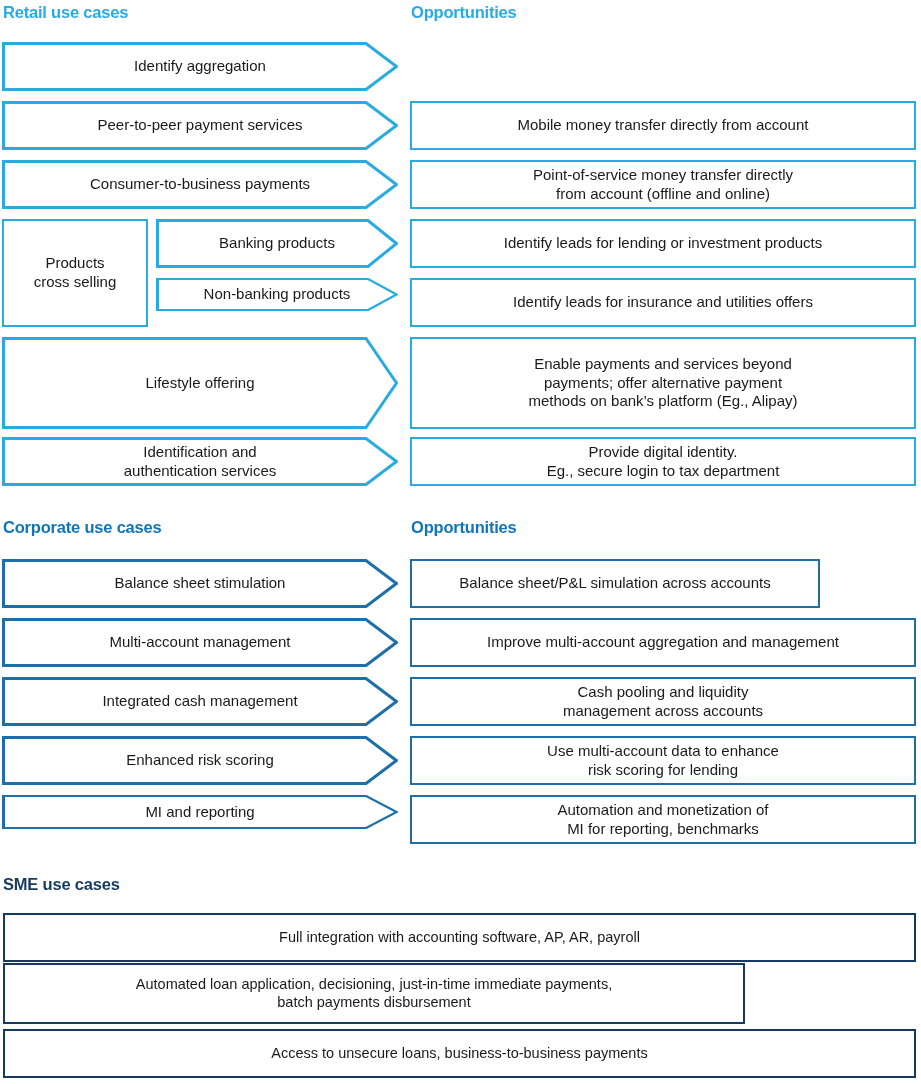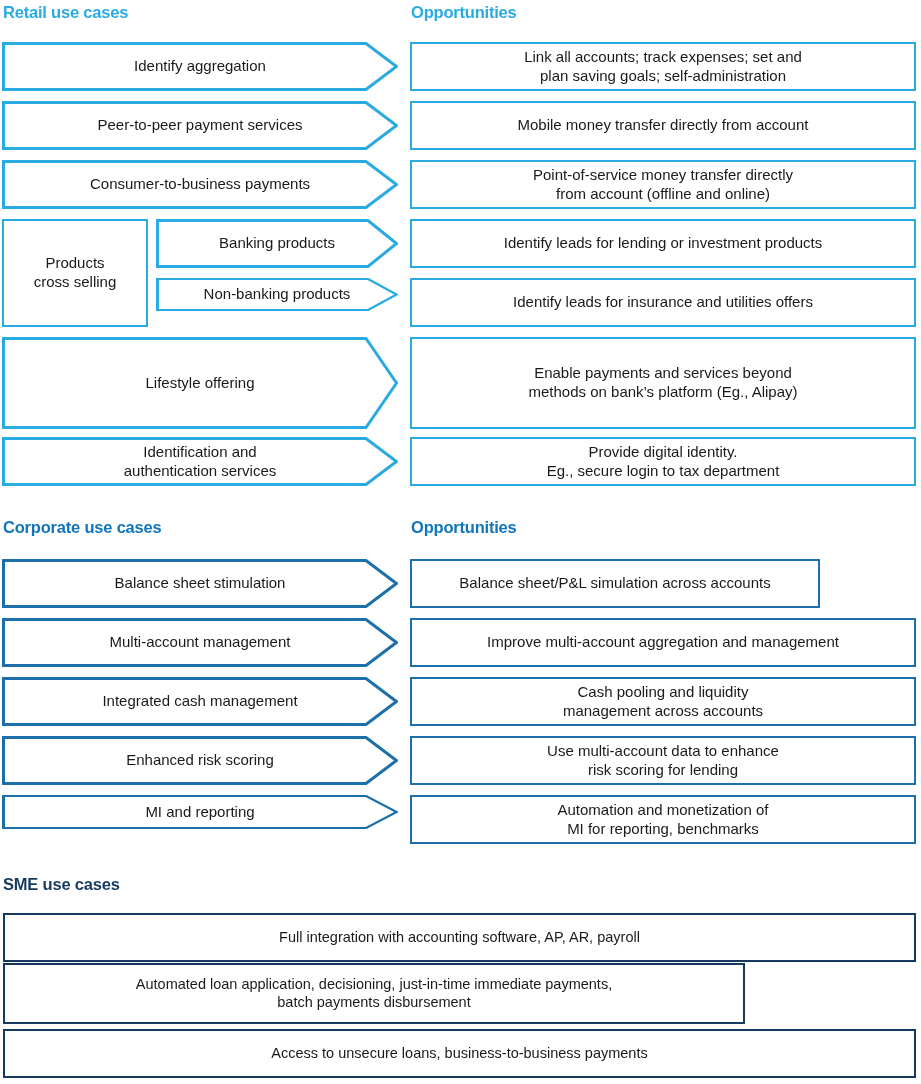--- a/index.html
+++ b/index.html
@@ -153,26 +153,20 @@
   <div class="arrow-cell" style="left:2px; top:437px; width:396px; height:49px;">
     <svg viewBox="0 0 396 49" preserveAspectRatio="none">
       <polygon points="1.5,1.5 364,1.5 394.5,24.5 364,47.5 1.5,47.5" fill="#ffffff" stroke="#29abe2" stroke-width="3" stroke-linejoin="miter"></polygon>
     </svg>
     <div class="cell-text">
       <span>Identification and</span>
       <span>authentication services</span>
     </div>
   </div>
 
-  <div class="rect-cell b-cyan" style="left:410px; top:42px; width:506px; height:49px;">
-    <div class="cell-text">
-      <span>Link all accounts; track expenses; set and</span>
-      <span>plan saving goals; self-administration</span>
-    </div>
-  </div>
 
   <div class="rect-cell b-cyan" style="left:410px; top:101px; width:506px; height:49px;">
     <div class="cell-text">
       <span>Mobile money transfer directly from account</span>
     </div>
   </div>
 
   <div class="rect-cell b-cyan" style="left:410px; top:160px; width:506px; height:49px;">
     <div class="cell-text">
       <span>Point-of-service money transfer directly</span>
@@ -188,20 +182,21 @@
 
   <div class="rect-cell b-cyan" style="left:410px; top:278px; width:506px; height:49px;">
     <div class="cell-text">
       <span>Identify leads for insurance and utilities offers</span>
     </div>
   </div>
 
   <div class="rect-cell b-cyan" style="left:410px; top:337px; width:506px; height:92px;">
     <div class="cell-text">
       <span>Enable payments and services beyond</span>
+      <span>payments; offer alternative payment</span>
       <span>methods on bank’s platform (Eg., Alipay)</span>
     </div>
   </div>
 
   <div class="rect-cell b-cyan" style="left:410px; top:437px; width:506px; height:49px;">
     <div class="cell-text">
       <span>Provide digital identity.</span>
       <span>Eg., secure login to tax department</span>
     </div>
   </div>

